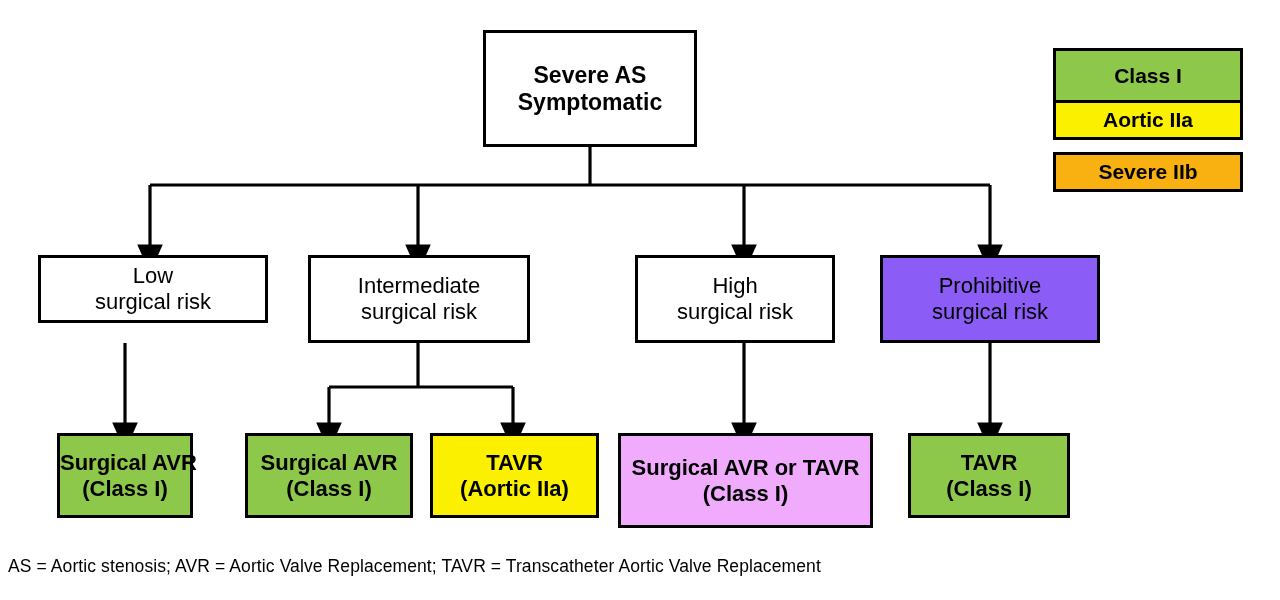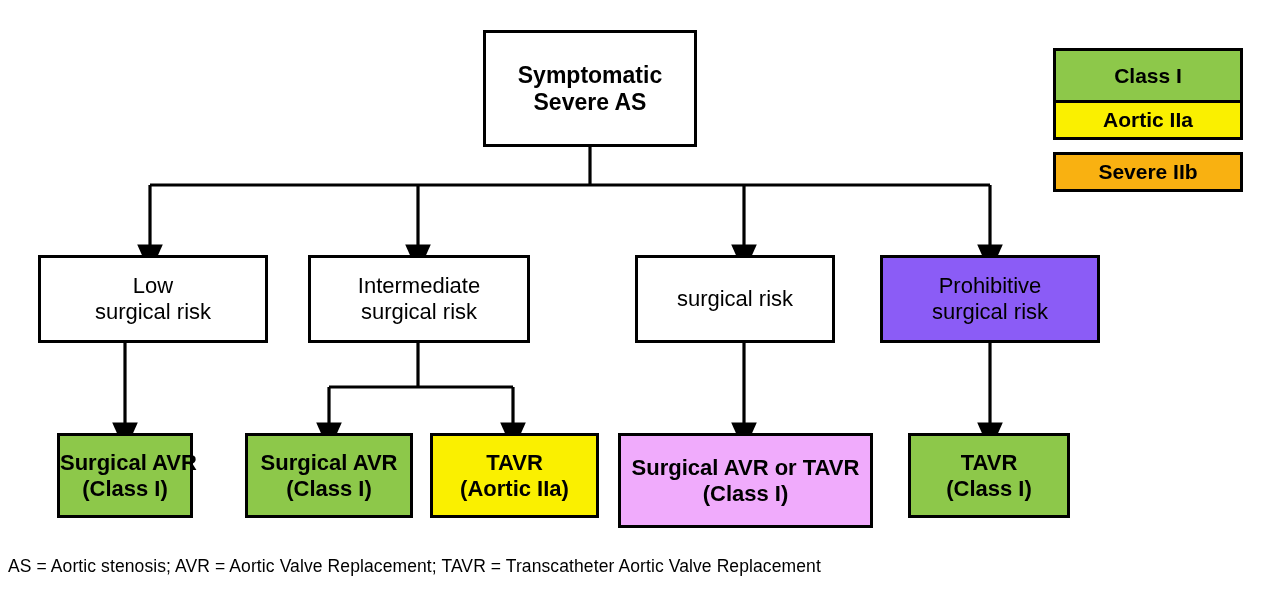--- a/index.html
+++ b/index.html
@@ -107,39 +107,40 @@
       <path d="M 513,387 L 513,424" marker-end="url(#arrowhead)"></path>
 
       <path d="M 744,343 L 744,424" marker-end="url(#arrowhead)"></path>
 
       <path d="M 990,343 L 990,424" marker-end="url(#arrowhead)"></path>
     </g>
   </svg>
 
   <div class="node root-node" id="node-root" style="left: 483px; top: 30px; width: 214px; height: 117px; background: rgb(255, 255, 255);">
     <div class="lines">
+      <span class="l">Severe AS</span>
       <span class="l">Symptomatic</span>
-      <span class="l">Severe AS</span>
     </div>
   </div>
 
-  <div class="node risk-node" id="node-risk-0" style="left: 38px; top: 255px; width: 230px; height: 88px; background: rgb(255, 255, 255);">
+  <div class="node risk-node" id="node-risk-0" style="left: 38px; top: 255px; width: 230px; height: 68px; background: rgb(255, 255, 255);">
     <div class="lines">
       <span class="l">Low</span>
       <span class="l">surgical risk</span>
     </div>
   </div>
   <div class="node risk-node" id="node-risk-1" style="left: 308px; top: 255px; width: 222px; height: 88px; background: rgb(255, 255, 255);">
     <div class="lines">
       <span class="l">Intermediate</span>
       <span class="l">surgical risk</span>
     </div>
   </div>
   <div class="node risk-node" id="node-risk-2" style="left: 635px; top: 255px; width: 200px; height: 88px; background: rgb(255, 255, 255);">
     <div class="lines">
+      <span class="l">High</span>
       <span class="l">surgical risk</span>
     </div>
   </div>
   <div class="node risk-node" id="node-risk-3" style="left: 880px; top: 255px; width: 220px; height: 88px; background: #8b5cf6;">
     <div class="lines">
       <span class="l">Prohibitive</span>
       <span class="l">surgical risk</span>
     </div>
   </div>
 

